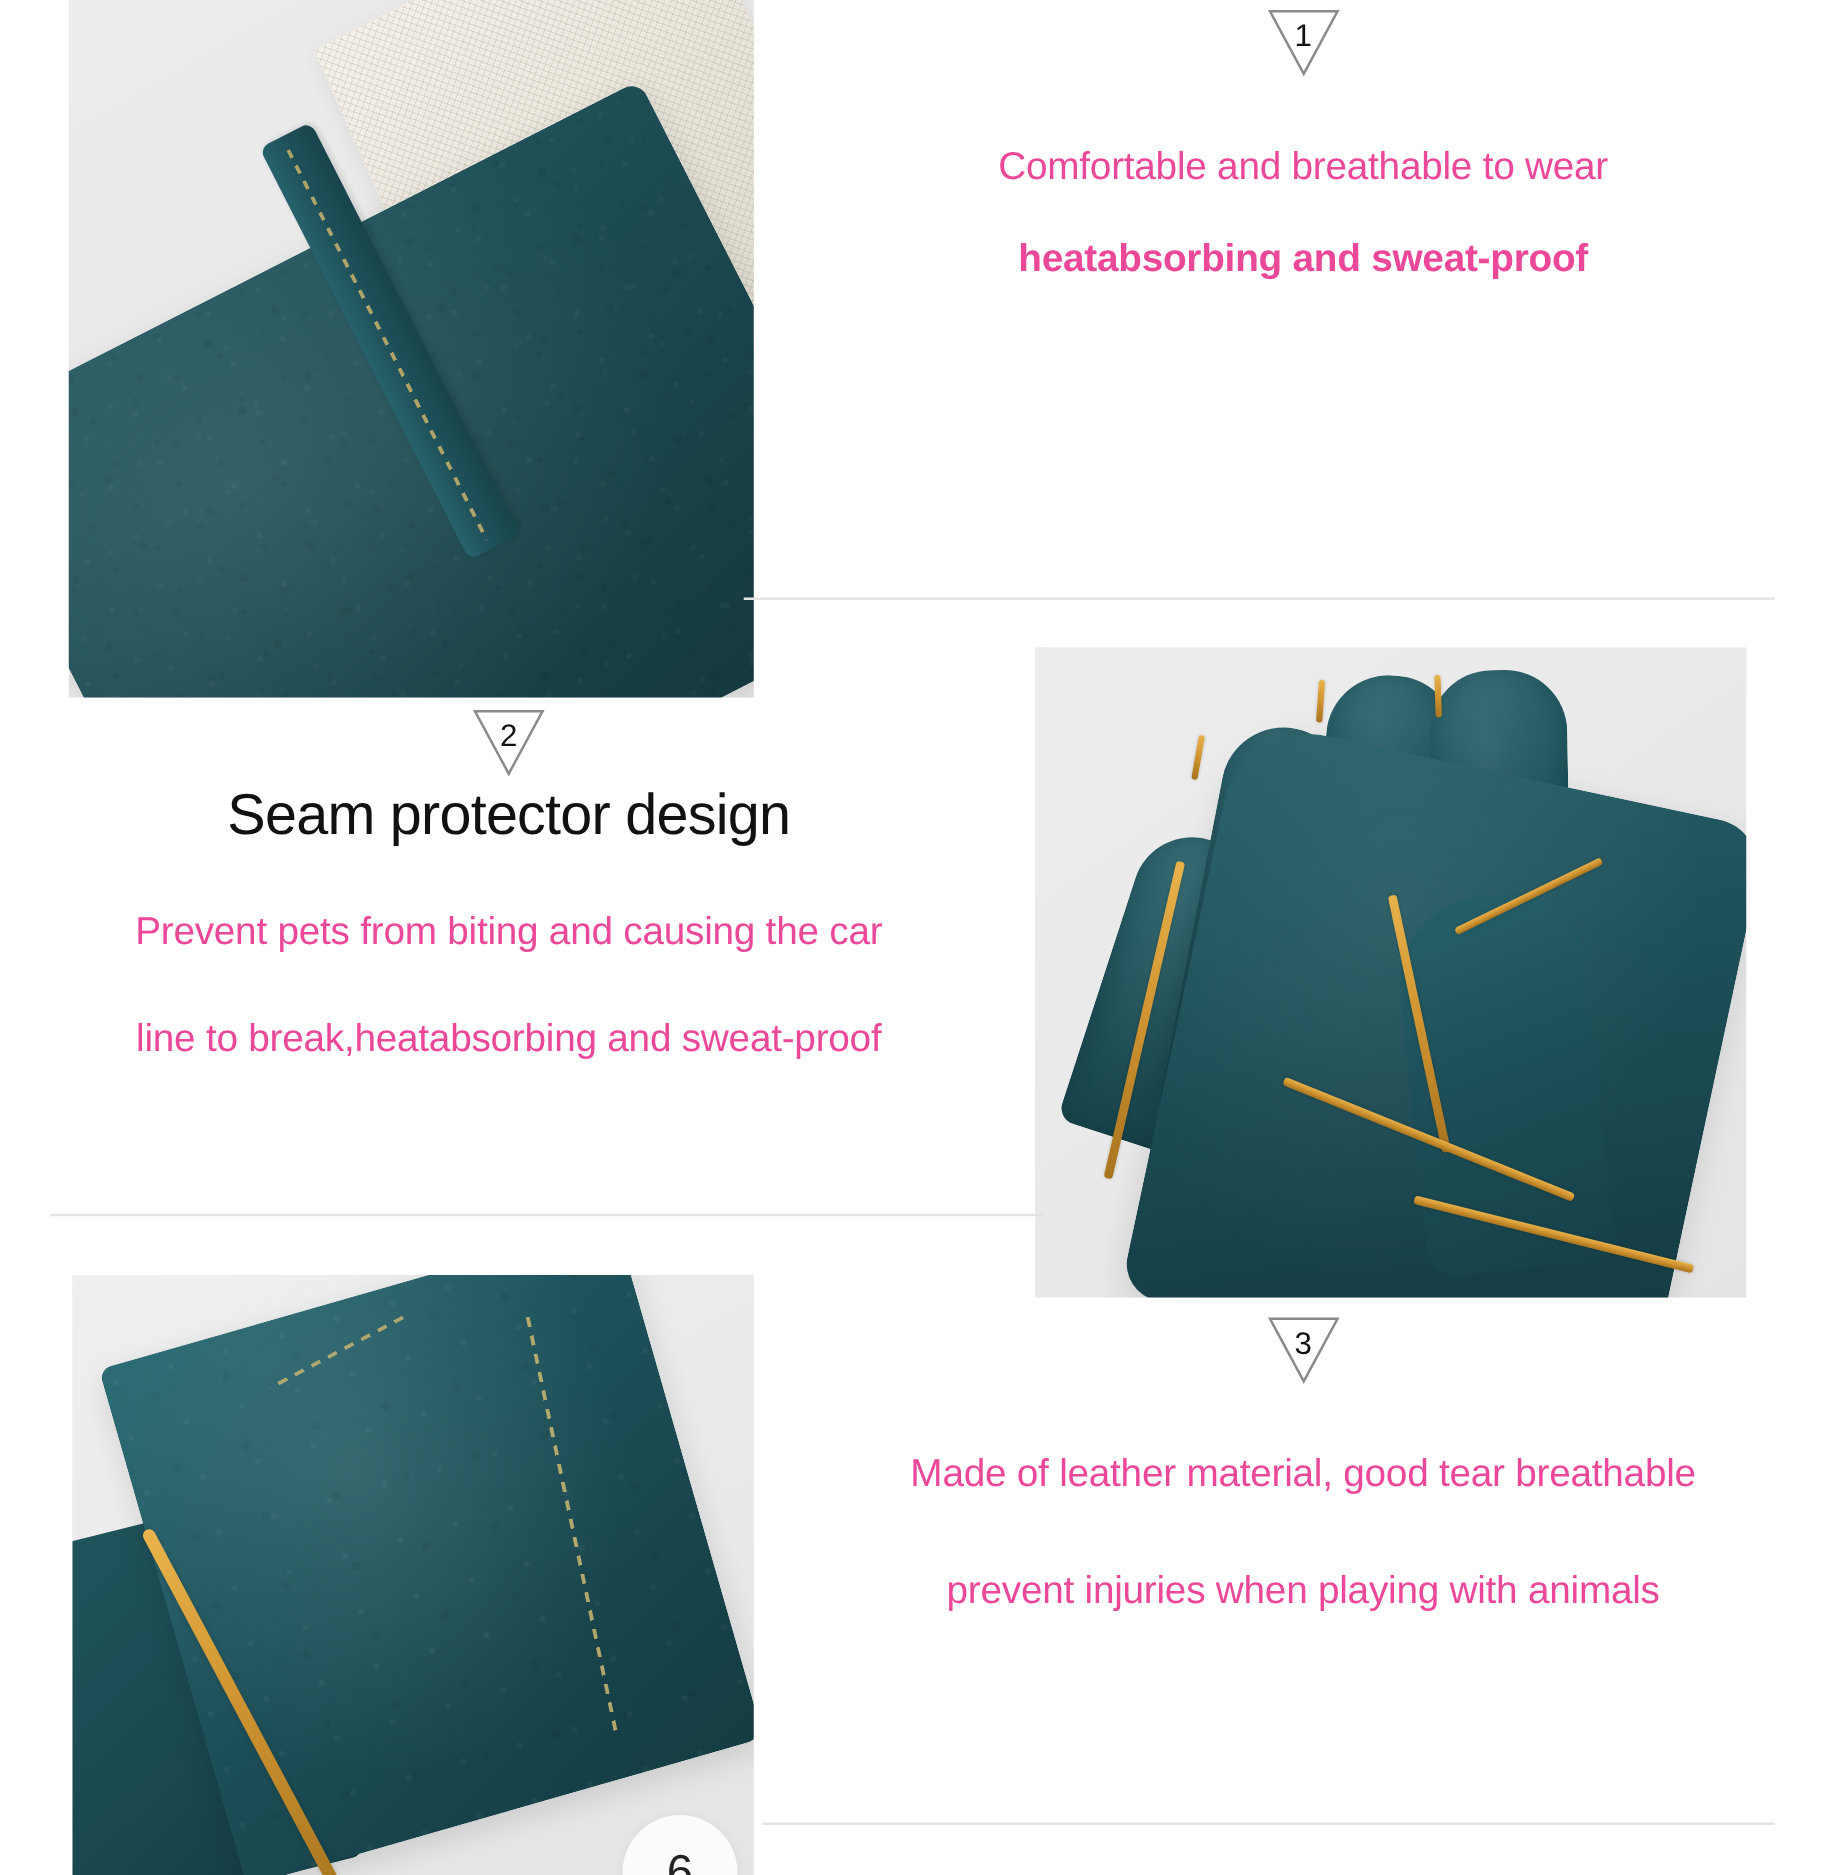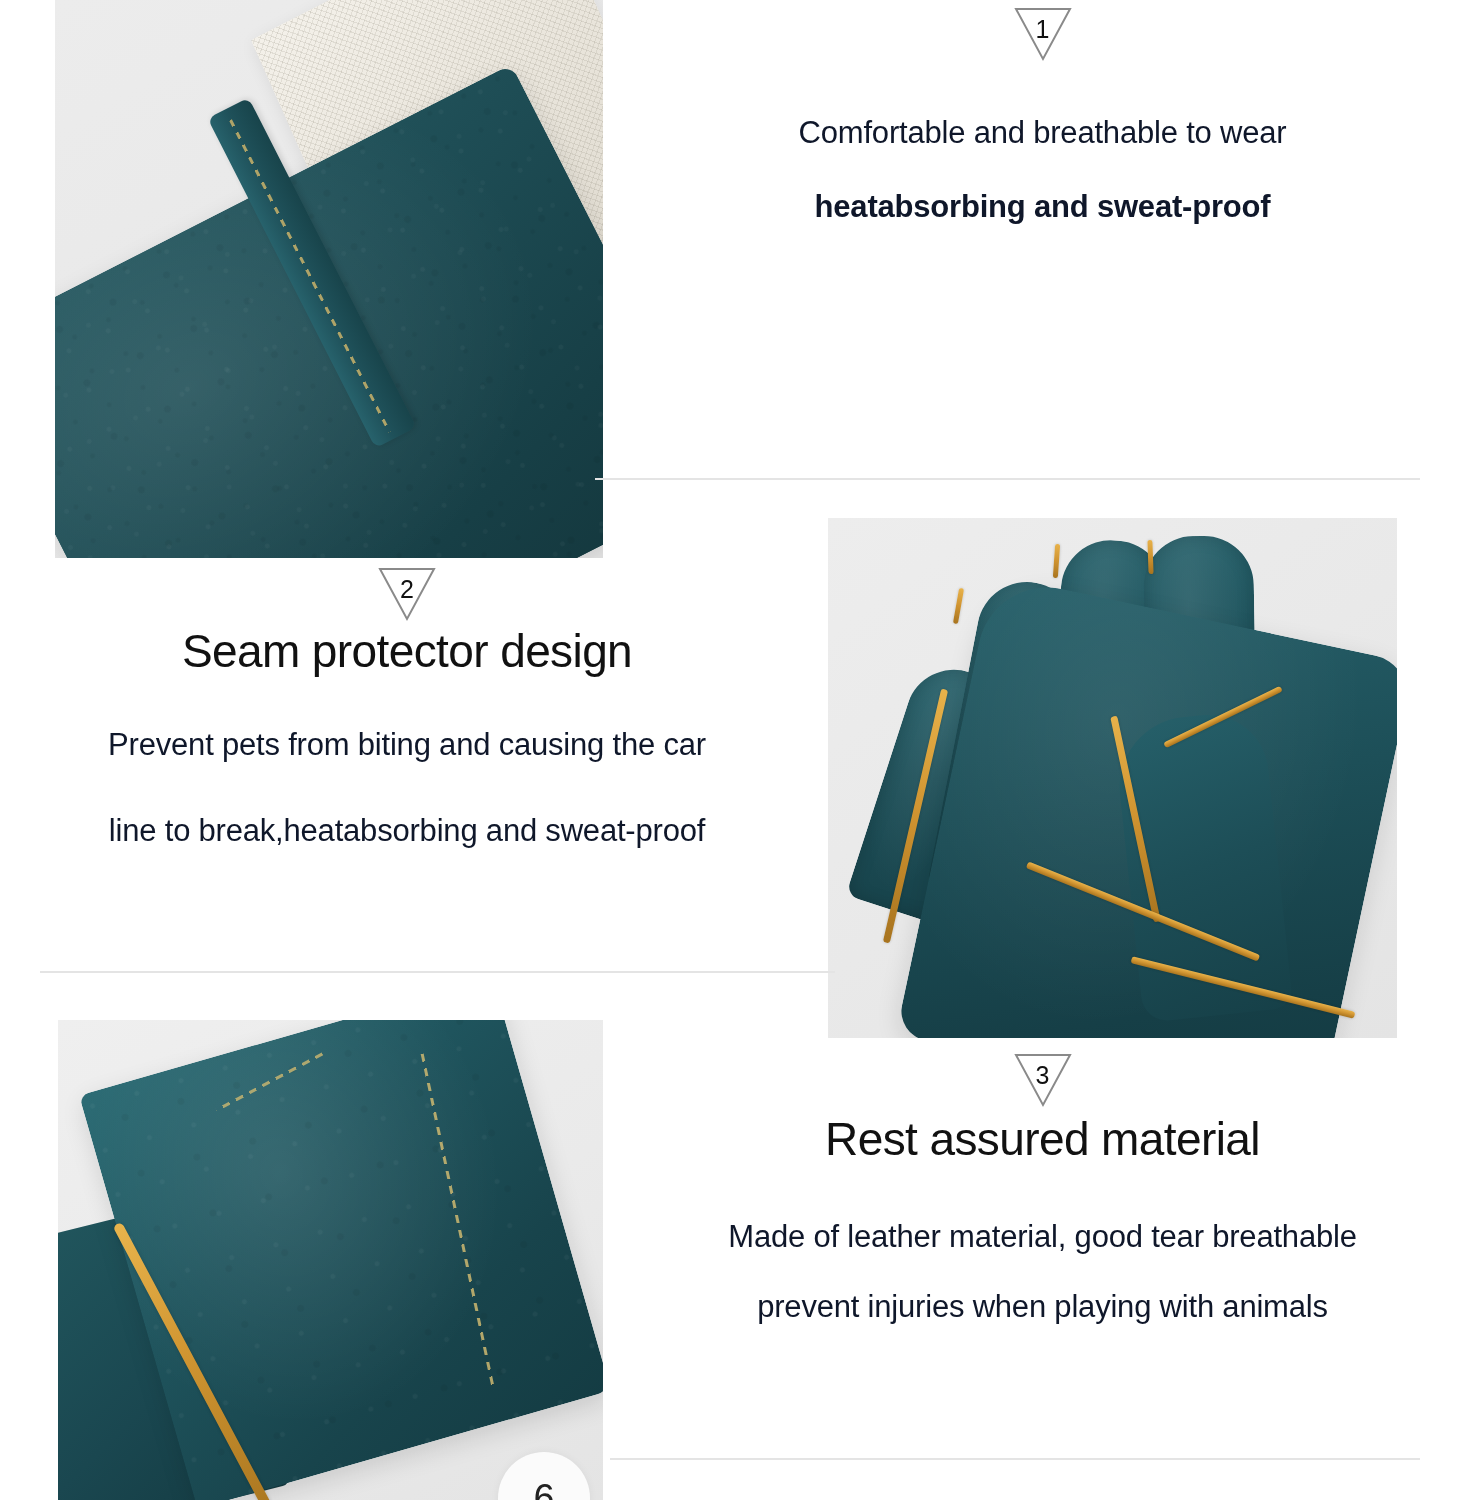--- a/index.html
+++ b/index.html
@@ -242,41 +242,41 @@
     font-size: 46px;
     font-weight: 400;
     letter-spacing: -0.6px;
     color: #111;
     text-align: center;
     margin: 2px 0 0 0;
     line-height: 1.12;
   }
   .feat-line {
     font-size: 31px;
-    color: #0f172a;
+    color: #ec4899;
     text-align: center;
     line-height: 1.1;
     letter-spacing: -0.2px;
     white-space: nowrap;
   }
 
   #feature-1 { left: 620px; top: 6px; width: 845px; }
   #feature-1 .feat-title { margin-top: 6px; }
   #feature-1 .l1 { margin-top: 54px; }
   #feature-1 .l2 { margin-top: 40px; font-weight: bold; }
 
   #feature-2 { left: -8px; top: 566px; width: 830px; }
   #feature-2 .feat-title { margin-top: 4px; }
   #feature-2 .l1 { margin-top: 50px; }
   #feature-2 .l2 { margin-top: 52px; }
 
   #feature-3 { left: 620px; top: 1052px; width: 845px; }
   #feature-3 .feat-title { margin-top: 6px; }
   #feature-3 .l1 { margin-top: 54px; }
-  #feature-3 .l2 { margin-top: 36px; }
+  #feature-3 .l2 { margin-top: 59px; }
 
   
   .divider {
     position: absolute;
     height: 2px;
     background: #e4e4e4;
   }
   #divider-1 { left: 595px; top: 478px; width: 825px; }
   #divider-2 { left: 40px;  top: 971px; width: 795px; }
   #divider-3 { left: 610px; top: 1458px; width: 810px; }
@@ -371,20 +371,19 @@
 
   <div class="feature" id="feature-3">
     <div class="tri-wrap">
       <div class="tri">
         <svg width="62" height="56" viewBox="0 0 62 56" aria-hidden="true">
           <polygon points="4,3 58,3 31,53" fill="none" stroke="#8a8a8a" stroke-width="2"></polygon>
         </svg>
         <span class="tri-num">3</span>
       </div>
     </div>
-    <div class="feat-title">Rest assured material</div>
     <div class="feat-line l1">Made of leather material, good tear breathable</div>
     <div class="feat-line l2">prevent injuries when playing with animals</div>
   </div>
 
   <div class="divider" id="divider-3"></div>
 
 </div>
 
 </body></html>

